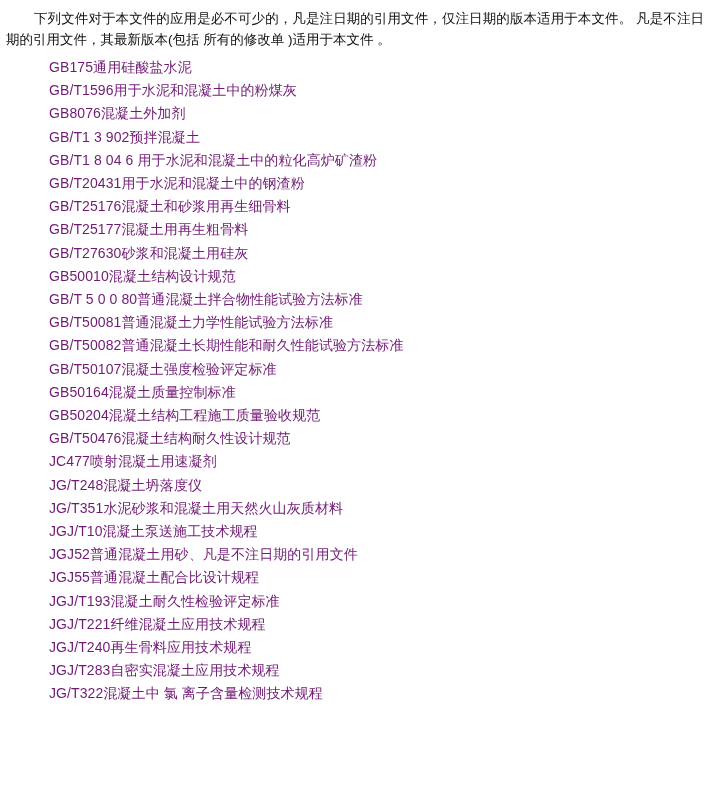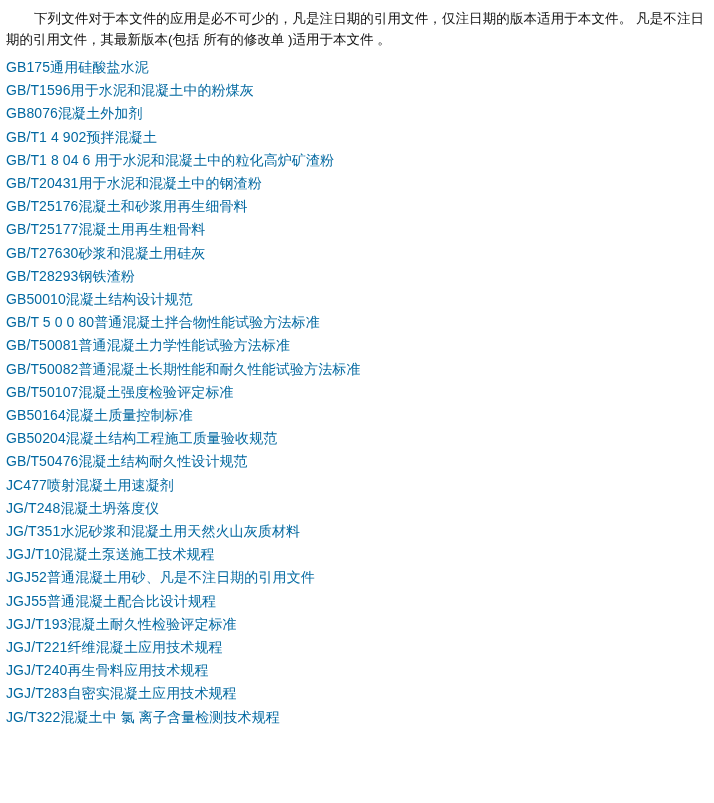--- a/index.html
+++ b/index.html
@@ -31,40 +31,40 @@
   }
   .std-list {
     list-style: none;
     margin: 0;
     padding: 0;
   }
   .std-item {
     font-size: 14px;
     line-height: 23.2px;
     white-space: nowrap;
-    color: #0369a1;
+    color: #701a75;
     letter-spacing: 0.1px;
+    margin-left: 43px;
   }
 </style>
 </head>
 <body>
 
 <div class="page">
   <p class="intro">下列文件对于本文件的应用是必不可少的，凡是注日期的引用文件，仅注日期的版本适用于本文件。 凡是不注日期的引用文件，其最新版本(包括 所有的修改单 )适用于本文件 。</p>
   <ul class="std-list">
     <li class="std-item">GB175通用硅酸盐水泥</li>
     <li class="std-item">GB/T1596用于水泥和混凝土中的粉煤灰</li>
     <li class="std-item">GB8076混凝土外加剂</li>
-    <li class="std-item">GB/T1 4 902预拌混凝土</li>
+    <li class="std-item">GB/T1 3 902预拌混凝土</li>
     <li class="std-item">GB/T1 8 04 6 用于水泥和混凝土中的粒化高炉矿渣粉</li>
     <li class="std-item">GB/T20431用于水泥和混凝土中的钢渣粉</li>
     <li class="std-item">GB/T25176混凝土和砂浆用再生细骨料</li>
     <li class="std-item">GB/T25177混凝土用再生粗骨料</li>
     <li class="std-item">GB/T27630砂浆和混凝土用硅灰</li>
-    <li class="std-item">GB/T28293钢铁渣粉</li>
     <li class="std-item">GB50010混凝土结构设计规范</li>
     <li class="std-item">GB/T 5 0 0 80普通混凝土拌合物性能试验方法标准</li>
     <li class="std-item">GB/T50081普通混凝土力学性能试验方法标准</li>
     <li class="std-item">GB/T50082普通混凝土长期性能和耐久性能试验方法标准</li>
     <li class="std-item">GB/T50107混凝土强度检验评定标准</li>
     <li class="std-item">GB50164混凝土质量控制标准</li>
     <li class="std-item">GB50204混凝土结构工程施工质量验收规范</li>
     <li class="std-item">GB/T50476混凝土结构耐久性设计规范</li>
     <li class="std-item">JC477喷射混凝土用速凝剂</li>
     <li class="std-item">JG/T248混凝土坍落度仪</li>

